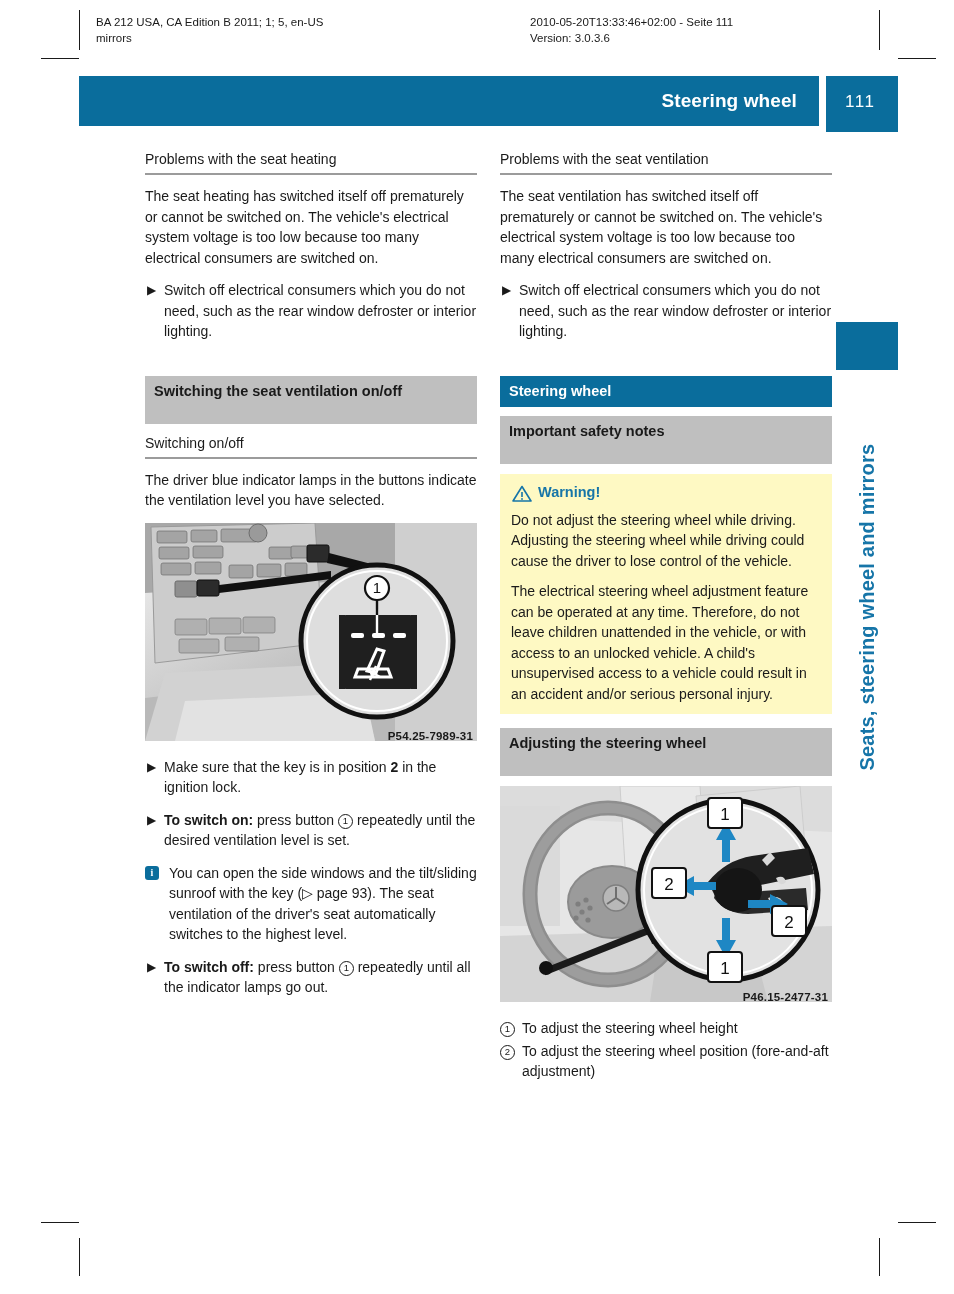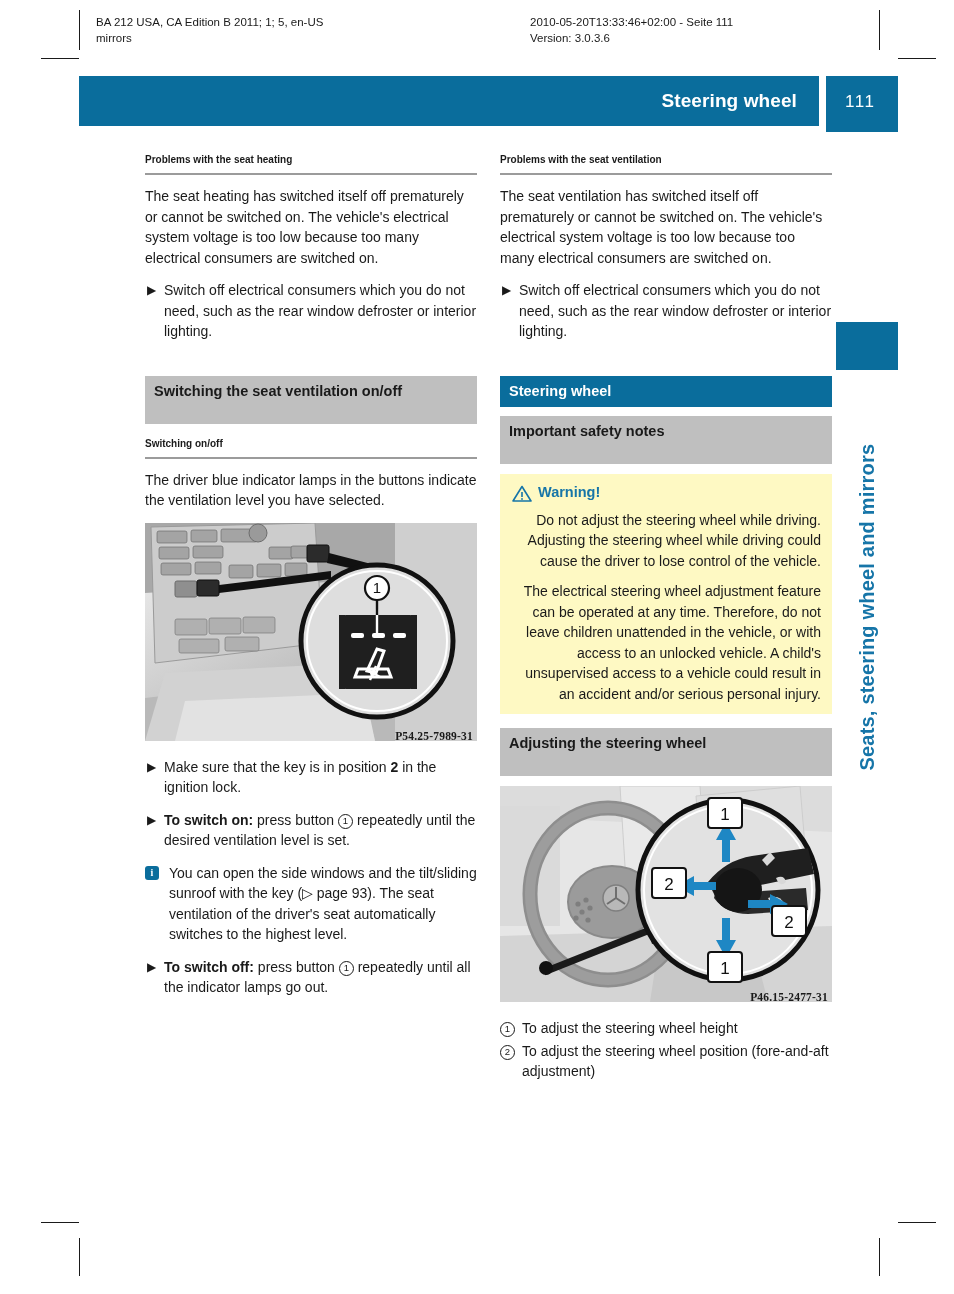--- a/index.html
+++ b/index.html
@@ -32,21 +32,21 @@
   .sidetab-text{position:absolute;left:836px;top:370px;width:62px;height:420px;}
   .sidetab-text span{position:absolute;left:-179px;top:179px;width:420px;
     transform:rotate(-90deg);display:block;text-align:left;
     font-size:20px;font-weight:bold;color:#1675a8;letter-spacing:.2px;}
 
   
   .col{position:absolute;top:150px;width:332px;}
   .col-left{left:145px;}
   .col-right{left:500px;}
 
-  h2.sec{font-size:10px;font-weight:bold;margin:0 0 4px 0;padding:0;line-height:19px;}
+  h2.sec{font-size:14px;font-weight:normal;margin:0 0 4px 0;padding:0;line-height:19px;}
   .hr-under{height:2px;background:#9b9b9b;margin:0 0 11px 0;}
 
   p{font-size:14px;line-height:20.5px;margin:0 0 12px 0;}
 
   
   .bar-blue{background:#0a6d9c;color:#fff;font-size:14.5px;font-weight:bold;
             padding:6px 9px 7px 9px;margin:0 0 9px 0;line-height:18px;}
   
   .bar-grey{background:#bfbfbf;color:#1a1a1a;font-size:14.5px;font-weight:bold;
             padding:6px 9px 24px 9px;margin:0 0 10px 0;line-height:18px;}
@@ -65,27 +65,27 @@
   
   .cnum{display:inline-block;width:13px;height:13px;border:1px solid #1a1a1a;border-radius:50%;
         font-size:9.5px;line-height:12px;text-align:center;vertical-align:1px;
         font-family:"Liberation Sans",sans-serif;}
 
   
   .warnbox{background:#fef9c3;padding:9px 11px 10px 11px;margin:0 0 14px 0;}
   .warnhead{position:relative;padding-left:27px;margin:0 0 7px 0;
             font-size:14.5px;font-weight:bold;color:#1675a8;line-height:19px;}
   .warnhead svg{position:absolute;left:1px;top:2px;}
-  .warnbox p{margin:8px 0 10px 0;text-align:right;}
+  .warnbox p{margin:8px 0 10px 0;}
   .warnbox p:last-child{margin-bottom:0;}
 
   
   .figure{margin:0 0 12px 0;position:relative;}
   .figure .cap{position:absolute;right:4px;bottom:3px;font-size:11.5px;font-weight:bold;color:#1a1a1a;
-               font-family:Liberation Serif, serif;letter-spacing:.2px;}
+               font-family:Liberation Sans, sans-serif;letter-spacing:.2px;}
 
   
   .legend{position:relative;padding-left:22px;font-size:14px;line-height:20.5px;margin:0 0 2px 0;}
   .legend .cnum{position:absolute;left:0;top:4px;}
 </style>
 </head>
 <body>
 
 <div class="crop h" style="left:41px;top:58px;"></div>
 <div class="crop h" style="left:898px;top:58px;"></div>

